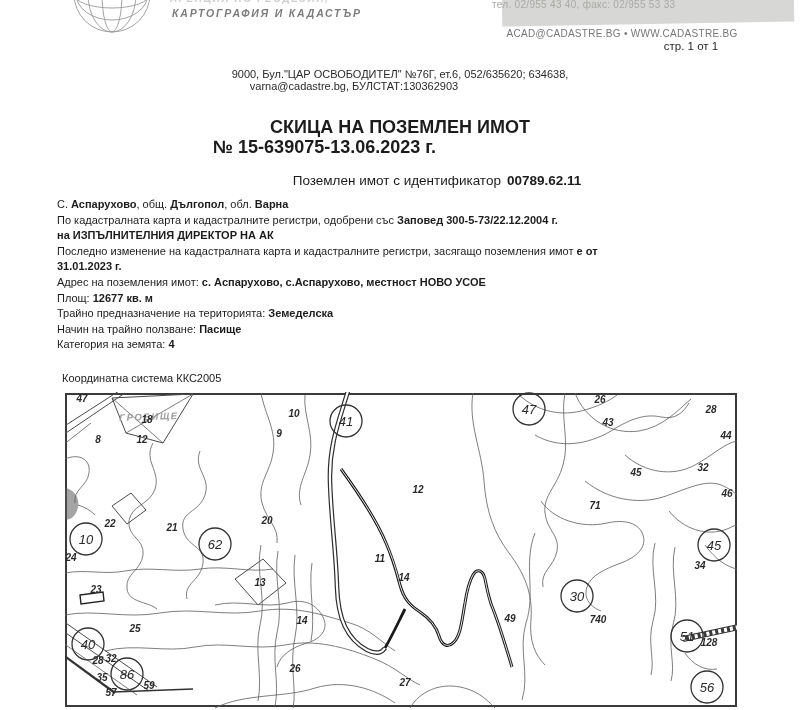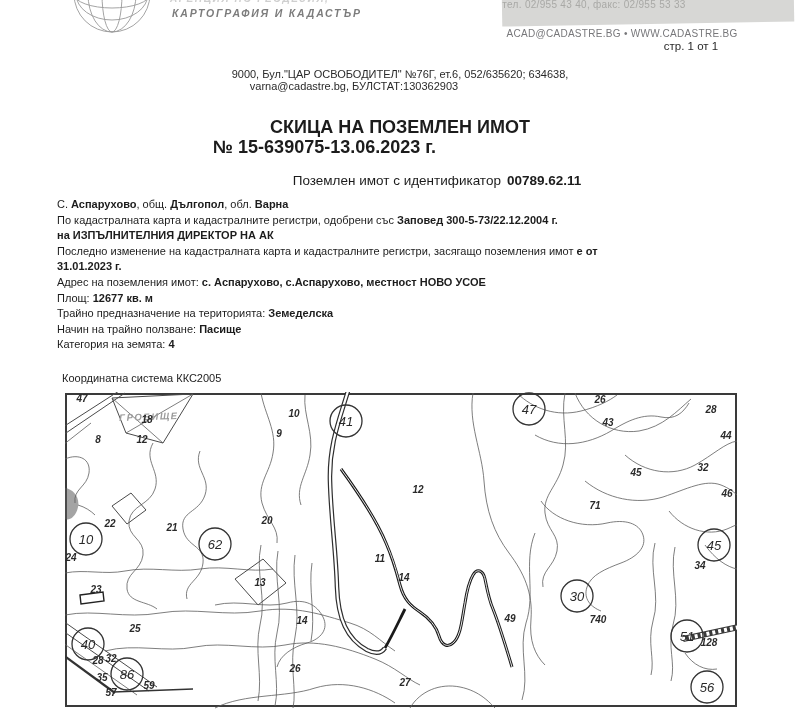--- a/index.html
+++ b/index.html
@@ -7,21 +7,21 @@
     position:relative;width:800px;height:710px;background:#ffffff;
     font-family:"Liberation Sans",sans-serif;color:#1c1c1c;overflow:hidden;
     margin:0 auto;
   }
   .abs{position:absolute;}
   
   .scan-band{left:502px;top:-8px;width:292px;height:32px;background:#d7d7d5;transform:rotate(-1deg);}
   .logo-globe{left:58px;top:0;width:108px;height:33px;overflow:hidden;}
   .logo-line1{left:170px;top:-7px;font-size:10px;font-weight:bold;font-style:italic;letter-spacing:1.6px;color:#cfcfcf;white-space:nowrap;}
   .logo-line2{left:172px;top:7px;font-size:10.5px;font-weight:bold;font-style:italic;letter-spacing:1.8px;color:#7c7c7c;white-space:nowrap;}
-  .contact-phone{left:452px;top:-1px;width:284px;text-align:center;font-size:10px;color:#a9a9a6;letter-spacing:.3px;white-space:nowrap;}
+  .contact-phone{left:492px;top:-1px;width:284px;text-align:left;font-size:10px;color:#a9a9a6;letter-spacing:.3px;white-space:nowrap;}
   .contact-web{left:480px;top:28px;width:284px;text-align:center;font-size:10px;color:#77777a;letter-spacing:.3px;white-space:nowrap;}
   .page-label{left:610px;top:28px;width:162px;text-align:center;font-size:11.5px;color:#2a2a2a;margin-top:12px;}
   .office-name{left:0;top:48px;width:800px;text-align:center;font-size:15px;color:#2a2a2a;}
   .office-address{left:0;top:68px;width:800px;text-align:center;font-size:11px;color:#2a2a2a;}
   .office-email{left:0;top:80px;width:708px;text-align:center;font-size:11px;color:#2a2a2a;}
   .doc-title1{left:0;top:117px;width:800px;text-align:center;font-size:18px;font-weight:bold;}
   .doc-title2{left:0;top:137px;width:649px;text-align:center;font-size:18px;font-weight:bold;}
   .identifier{left:0;top:173px;width:800px;text-align:center;font-size:13.5px;padding-left:37px;}
   .identifier b{margin-left:6px;}
   .details{left:57px;top:197px;width:690px;font-size:11px;line-height:15.6px;}

